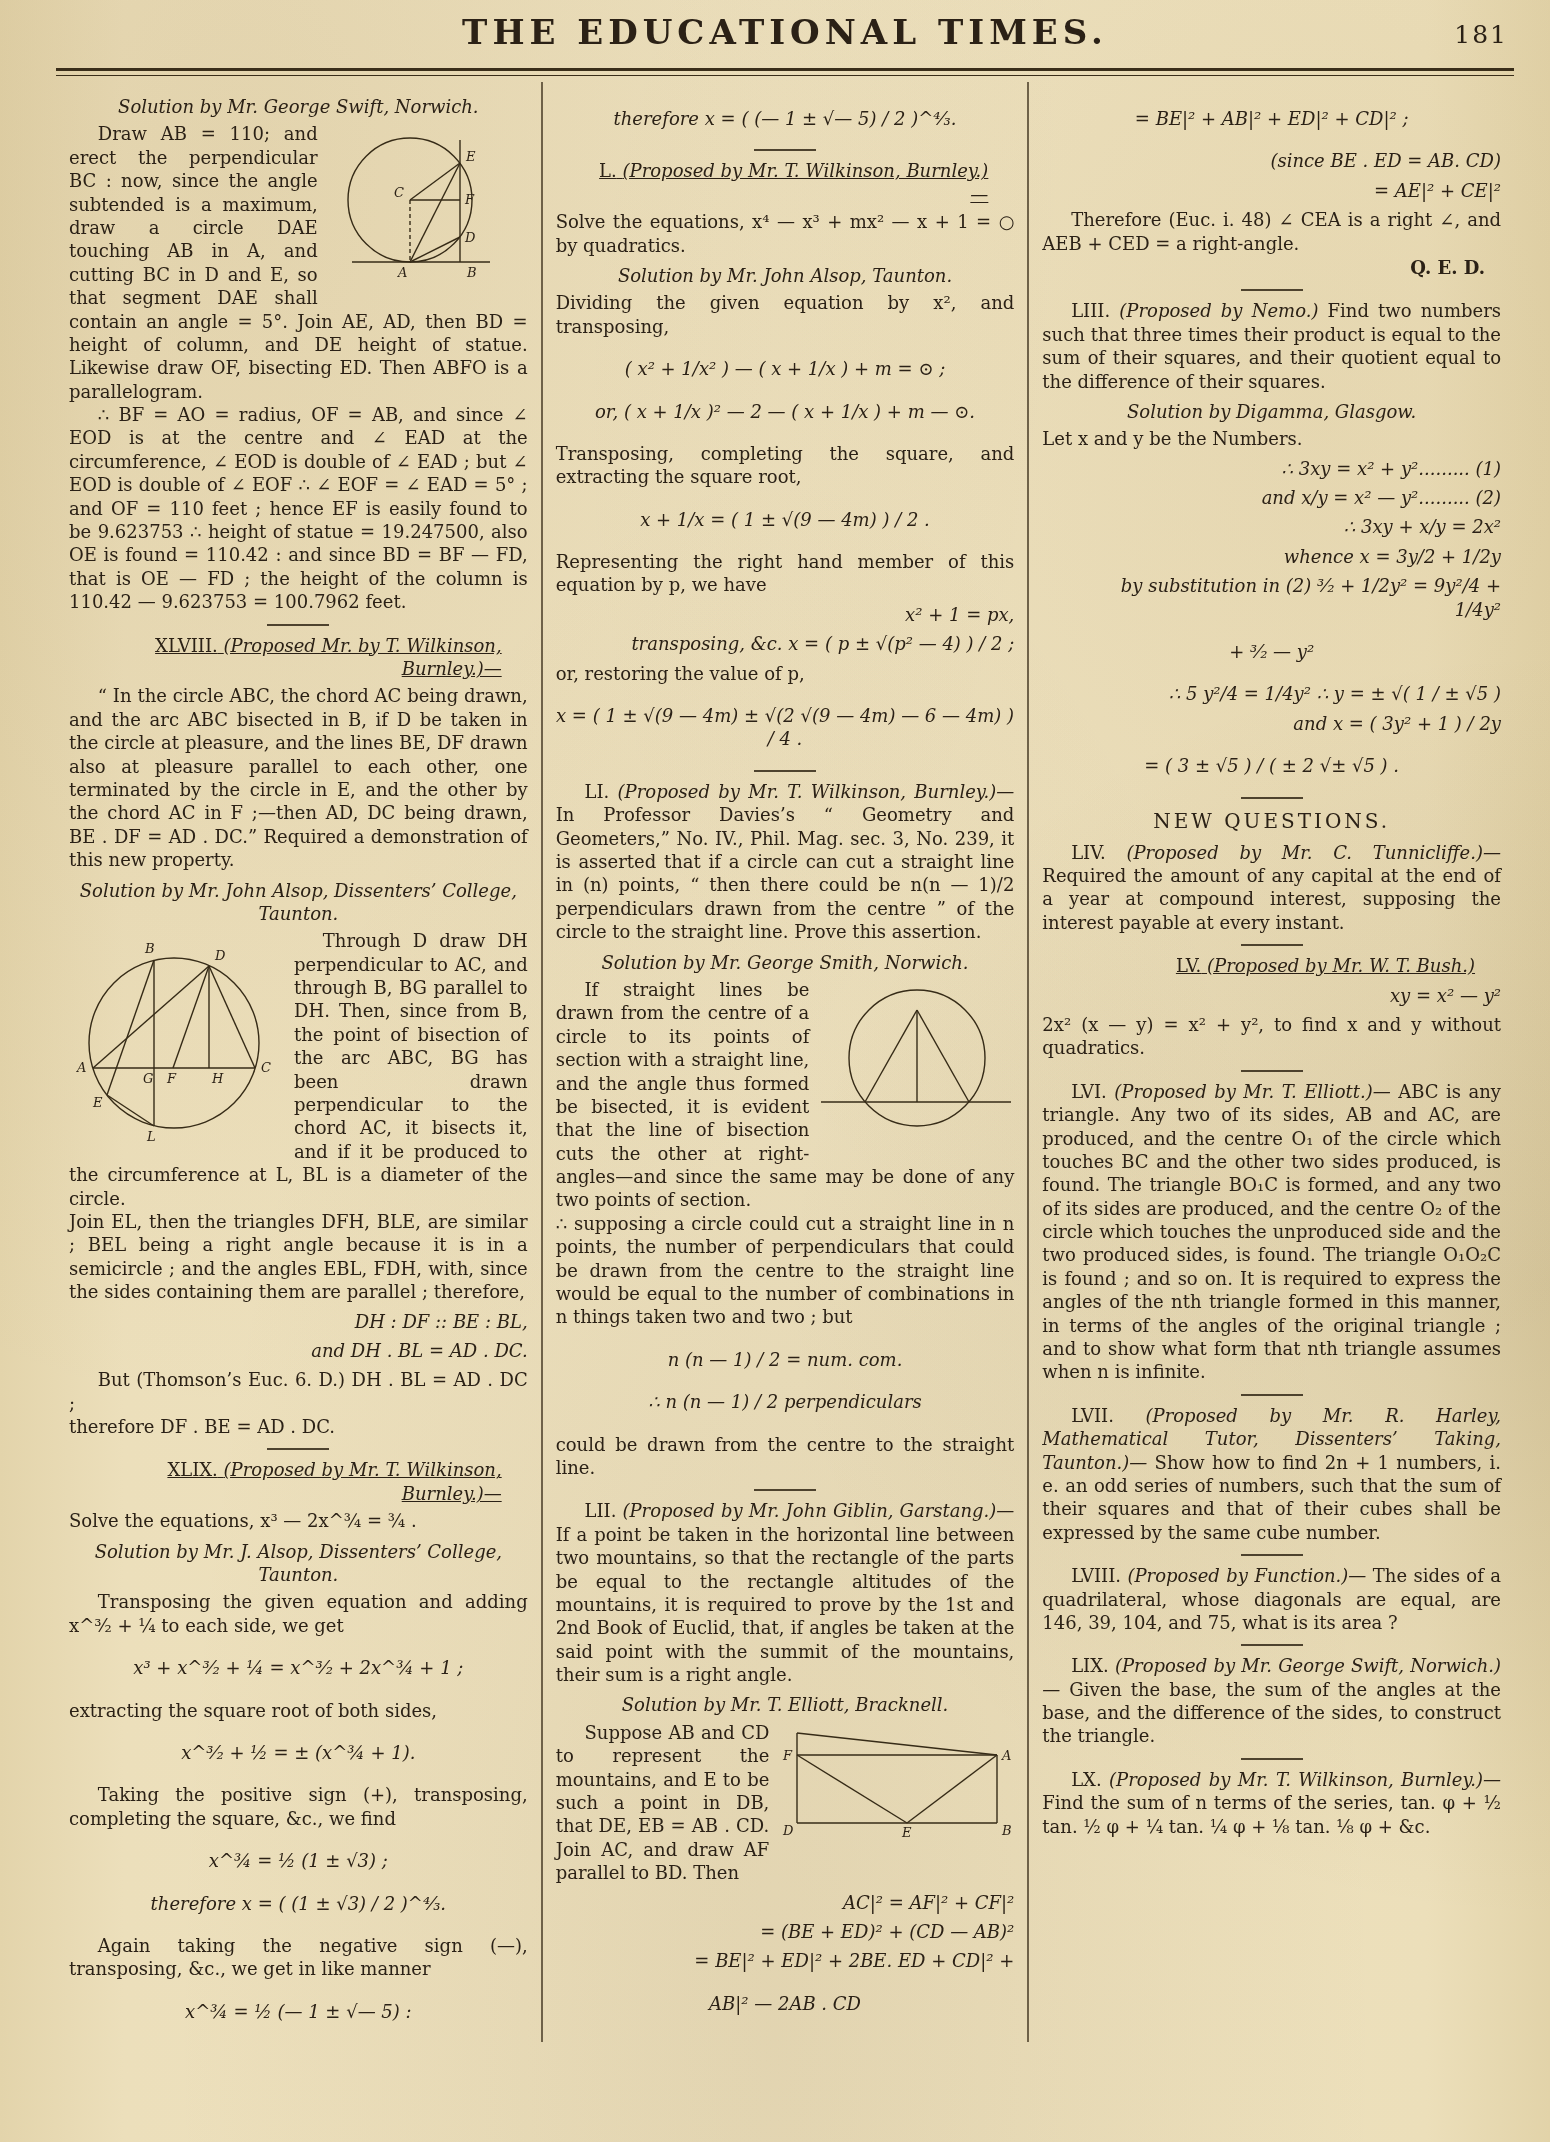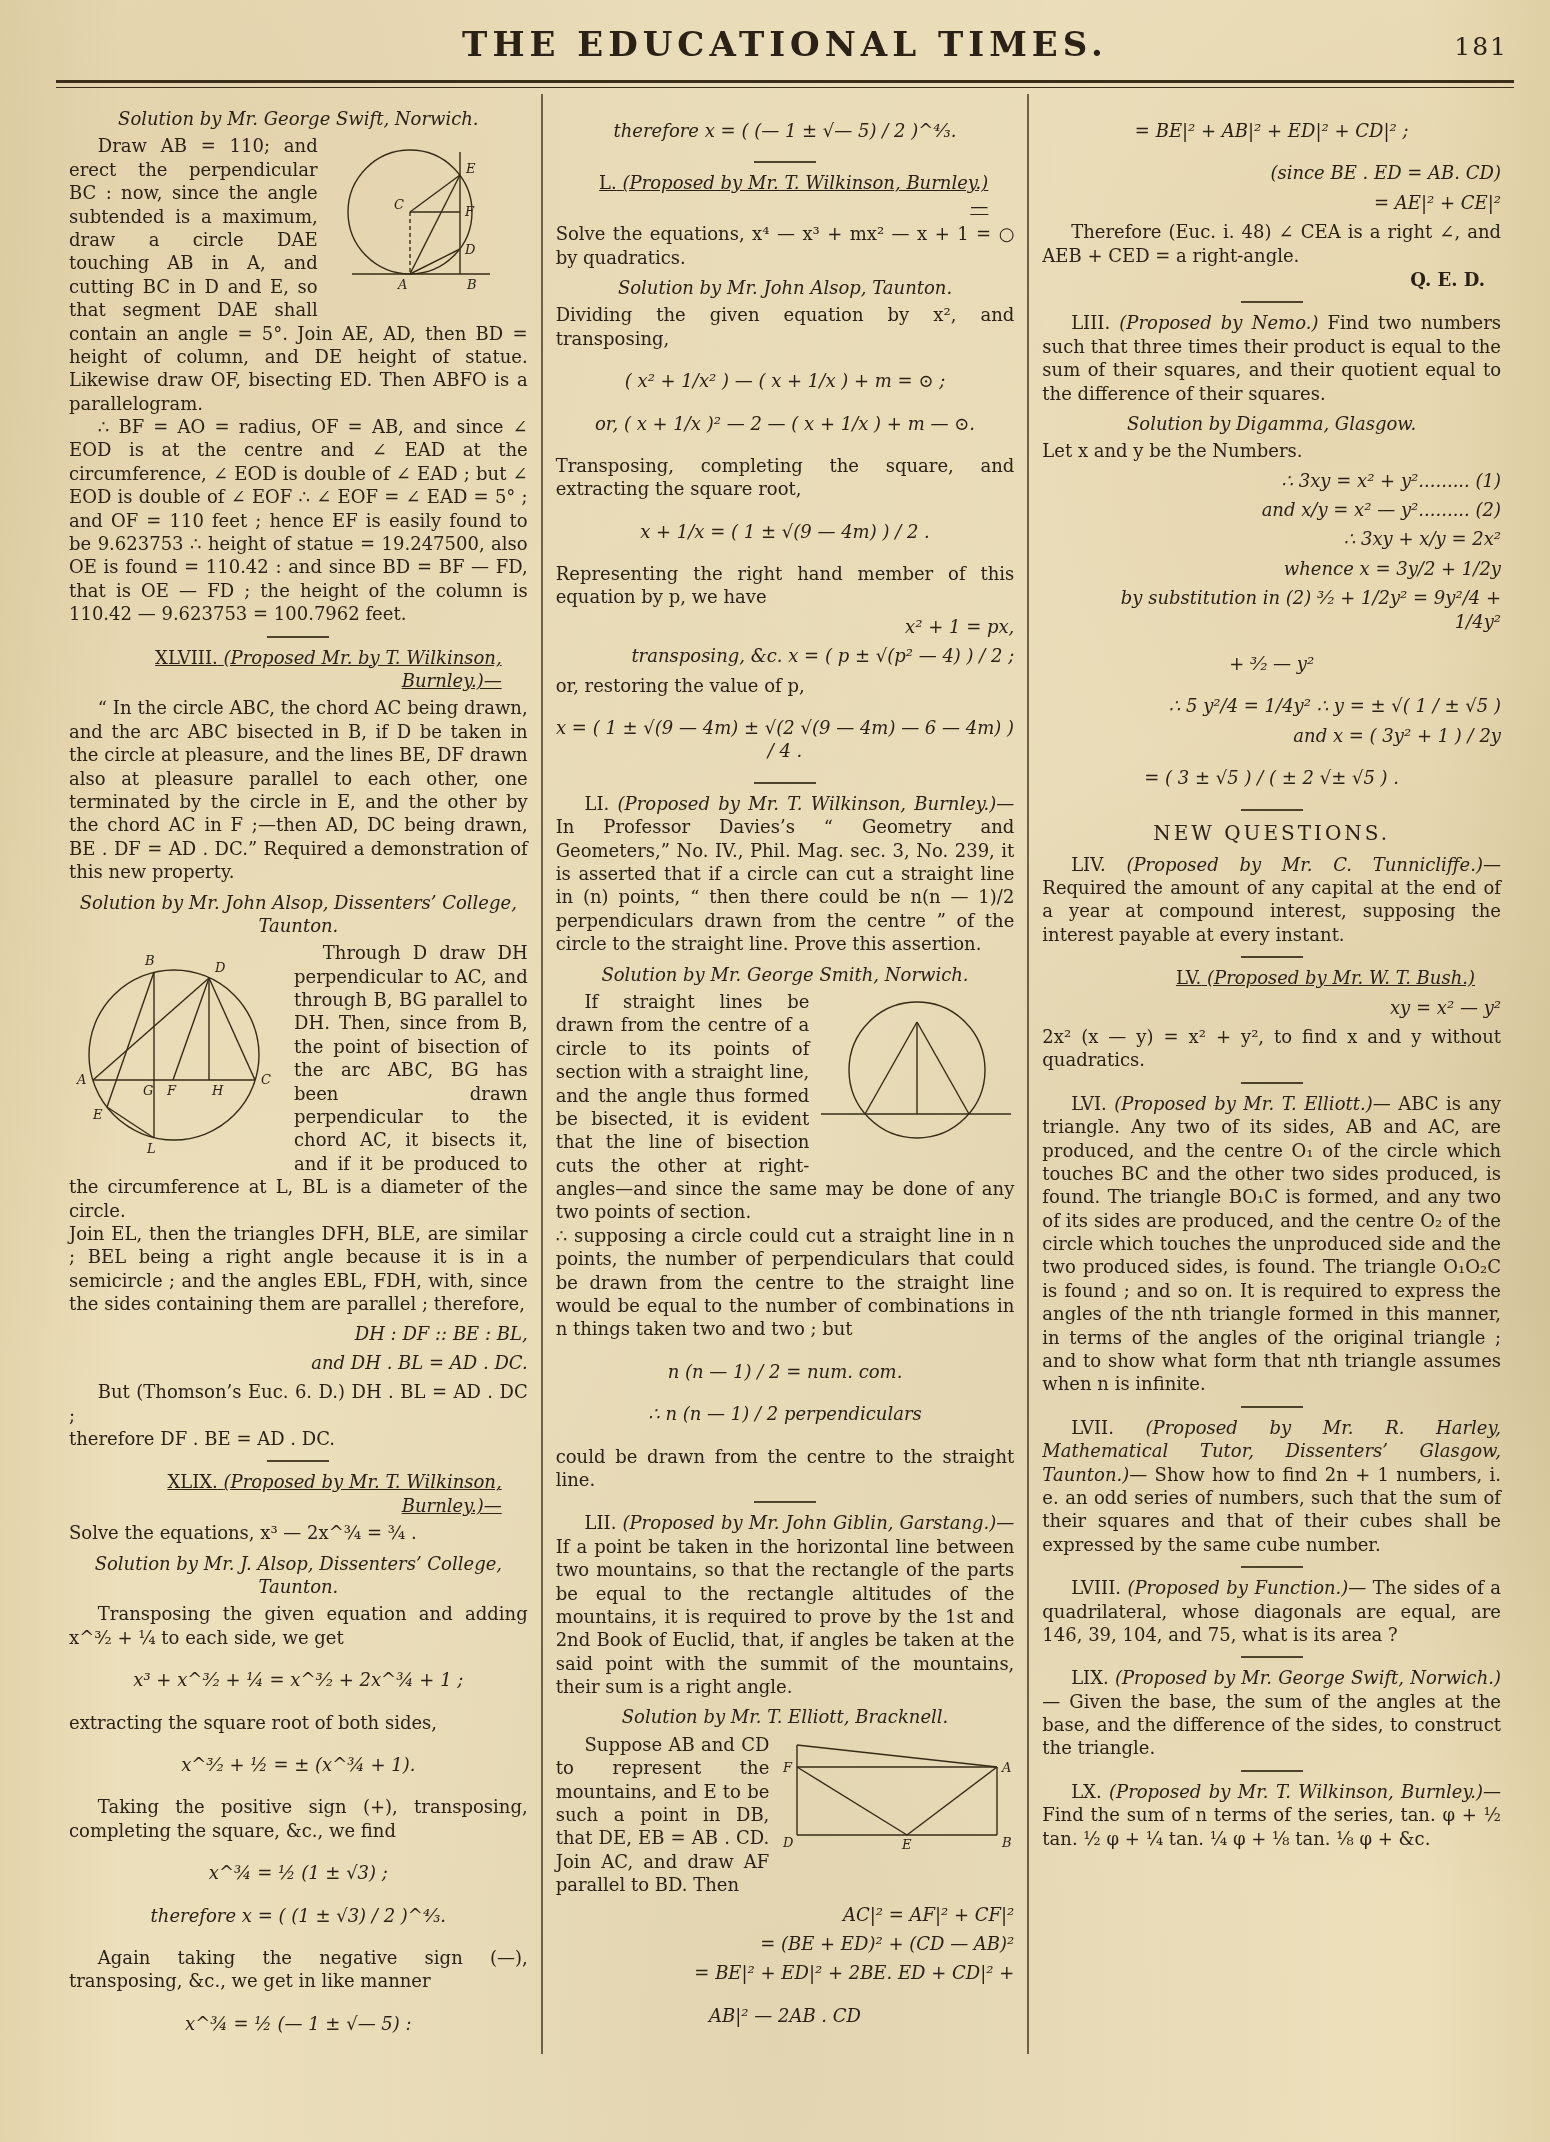--- a/index.html
+++ b/index.html
@@ -7,21 +7,21 @@
     width:1550px;height:2142px;overflow:hidden;
     font-family:"DejaVu Serif","Liberation Serif",serif;
     color:#2b2116;
     background:
       radial-gradient(ellipse at 15% 8%, rgba(140,105,45,.10), transparent 45%),
       radial-gradient(ellipse at 85% 20%, rgba(150,115,55,.08), transparent 40%),
       radial-gradient(ellipse at 50% 95%, rgba(120,90,40,.10), transparent 55%),
       radial-gradient(ellipse at 100% 60%, rgba(100,75,30,.12), transparent 35%),
       linear-gradient(90deg,#e3d4ab 0%, #ecdfbb 8%, #eee2c0 50%, #ecdfba 92%, #e2d3a9 100%);
   }
-  .sheet{padding:24px 36px 0 56px;}
+  .sheet{padding:12px 36px 0 56px;}
   .masthead{position:relative;height:52px;}
   .masthead .title{
     position:absolute;left:0;right:0;text-align:center;
     font-size:34px;letter-spacing:5px;font-weight:bold;
   }
   .masthead .pageno{position:absolute;right:6px;top:8px;font-size:25px;letter-spacing:2px;}
   .rule2{height:4px;border-top:3px solid #3a2e1a;border-bottom:1.5px solid #3a2e1a;margin:4px 0 0;}
   .cols{display:flex;align-items:stretch;margin-top:6px;}
   .col{flex:1 1 0;padding:6px 13px 0;font-size:18px;line-height:1.3;text-align:justify;}
   .col + .col{border-left:2px solid rgba(58,46,26,.7);}
@@ -294,21 +294,21 @@
       <p class="p">
         <span class="rn">LVI.</span>
         <span class="rn-prop">(Proposed by Mr. T. Elliott.)—</span>
         <span>ABC is any triangle. Any two of its sides, AB and AC, are produced, and the centre O₁ of the circle which touches BC and the other two sides produced, is found.  The triangle BO₁C is formed, and any two of its sides are produced, and the centre O₂ of the circle which touches the unproduced side and the two produced sides, is found.  The triangle O₁O₂C is found ; and so on.  It is required to express the angles of the nth triangle formed in this manner, in terms of the angles of the original triangle ; and to show what form that nth triangle assumes when n is infinite.</span>
       </p>
 
       <hr class="sep">
 
       <p class="p">
         <span class="rn">LVII.</span>
-        <span class="rn-prop">(Proposed by Mr. R. Harley, Mathematical Tutor, Dissenters’ Glasgow, Taunton.)—</span>
+        <span class="rn-prop">(Proposed by Mr. R. Harley, Mathematical Tutor, Dissenters’ Taking, Taunton.)—</span>
         <span>Show how to find 2n + 1 numbers, i. e. an odd series of numbers, such that the sum of their squares and that of their cubes shall be expressed by the same cube number.</span>
       </p>
 
       <hr class="sep">
 
       <p class="p">
         <span class="rn">LVIII.</span>
         <span class="rn-prop">(Proposed by Function.)—</span>
         <span>The sides of a quadrilateral, whose diagonals are equal, are 146, 39, 104, and 75, what is its area ?</span>
       </p>

